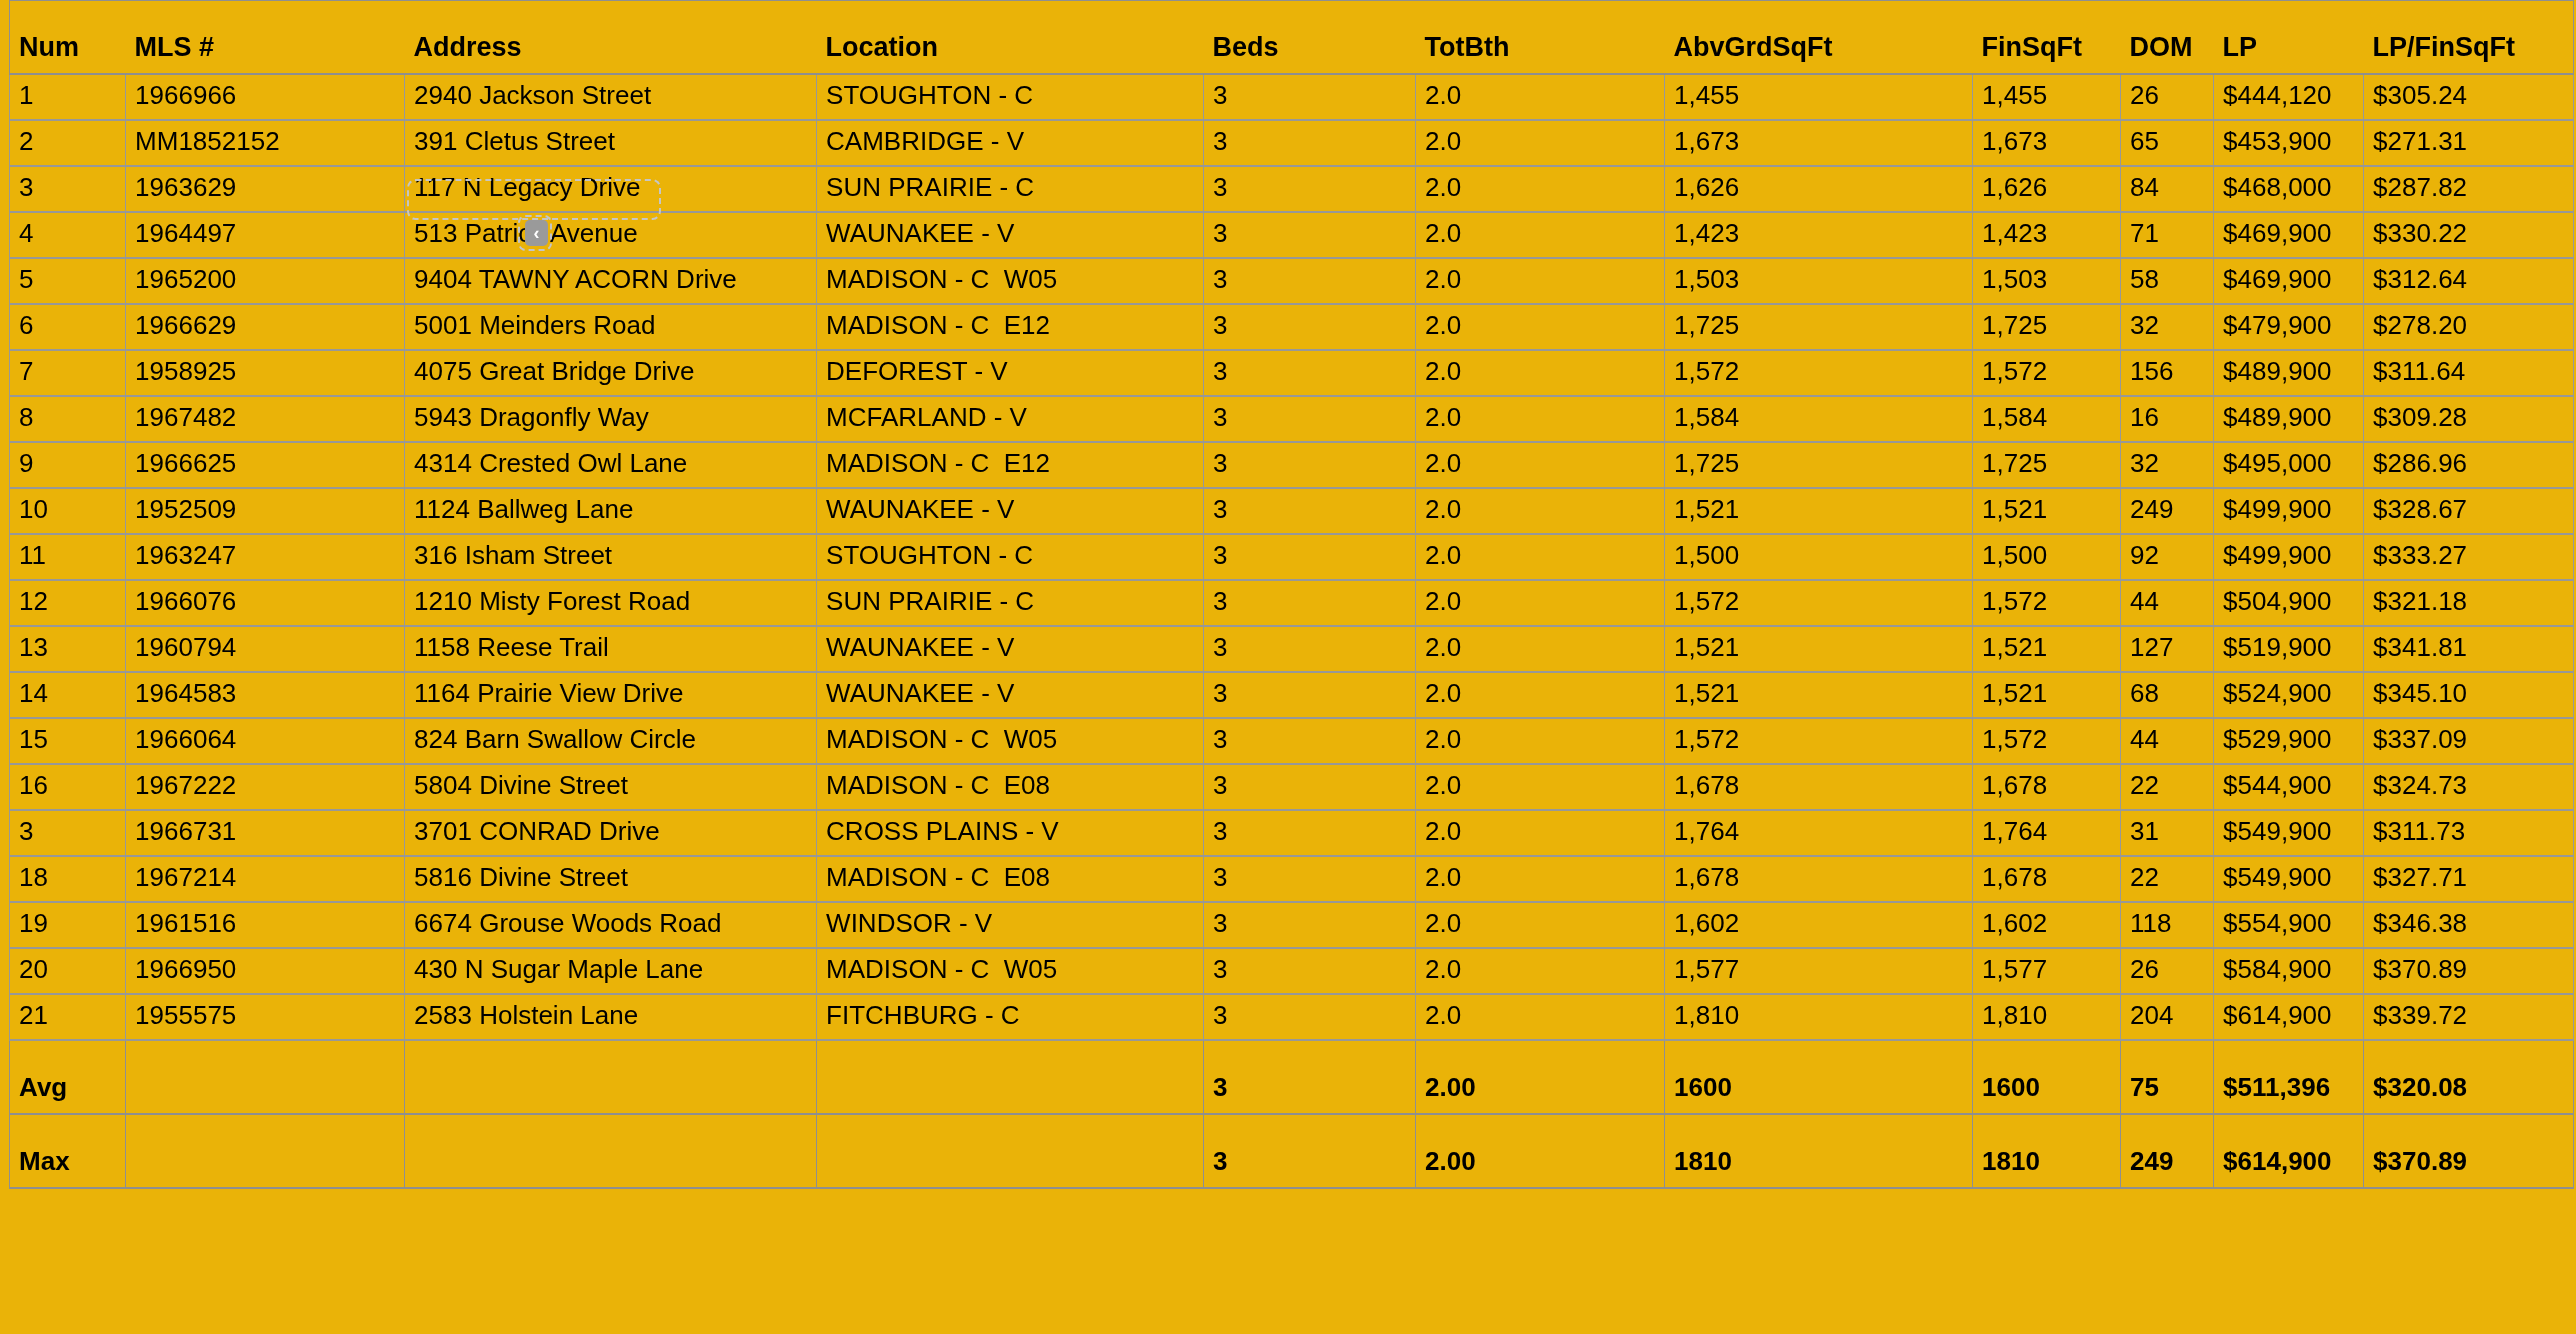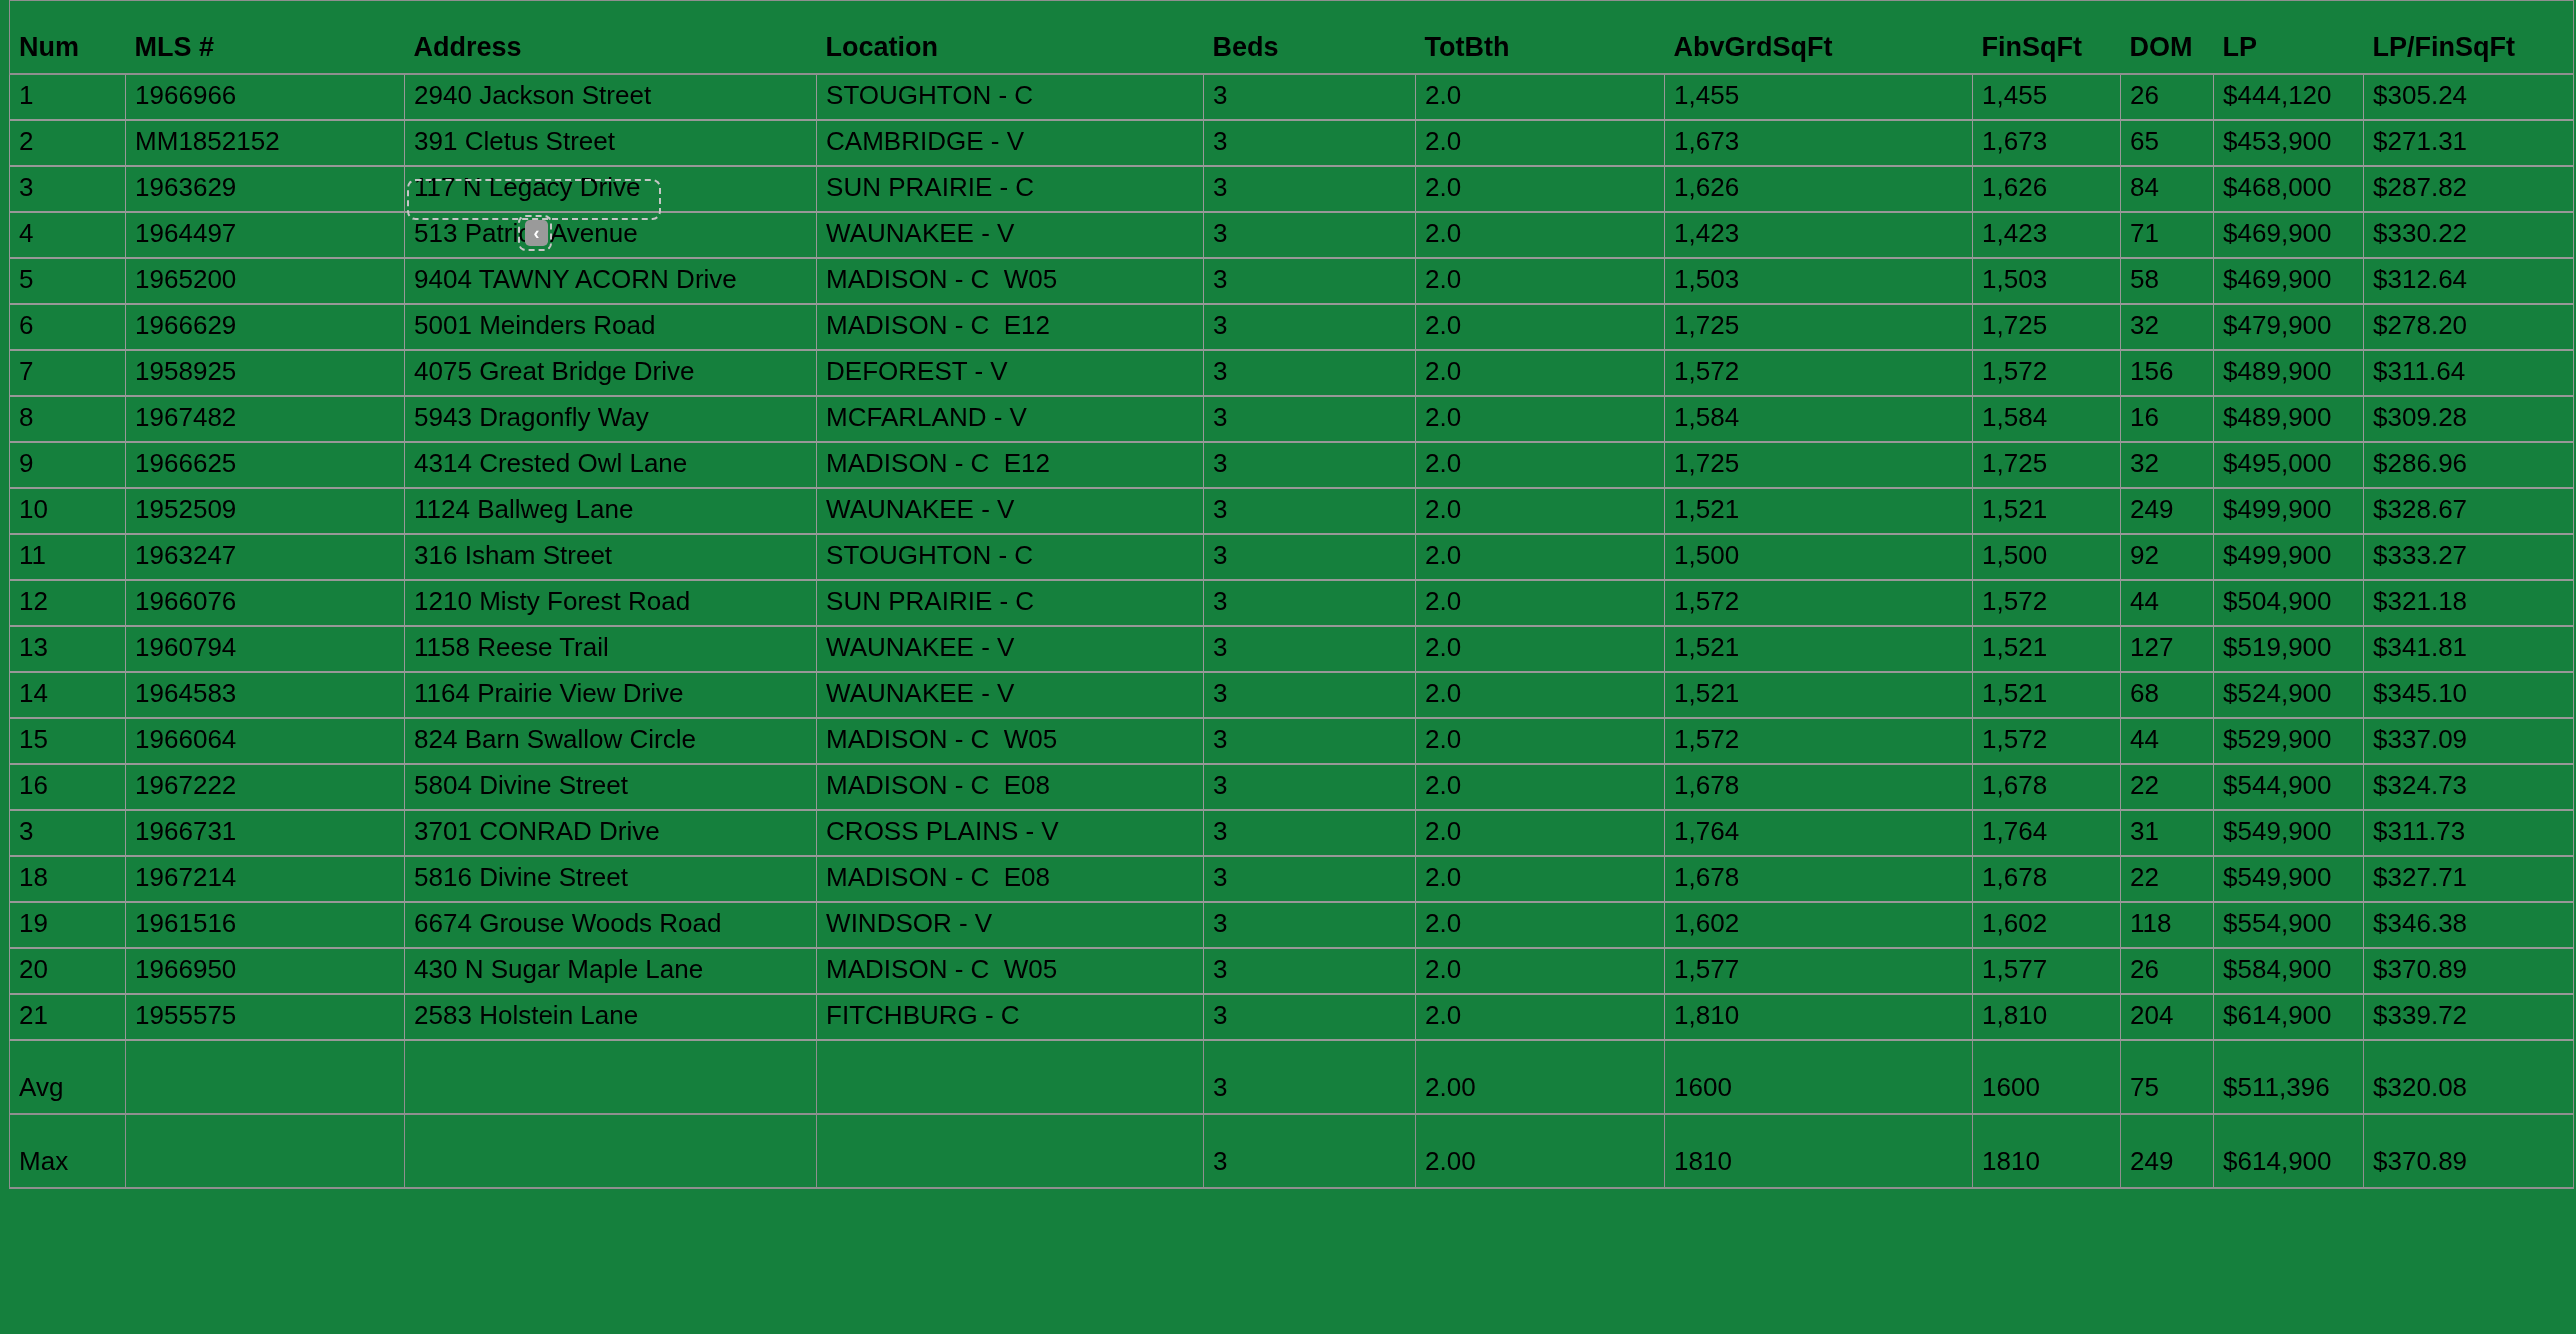--- a/index.html
+++ b/index.html
@@ -1,19 +1,19 @@
 <!DOCTYPE html>
 <html><head>
 <meta charset="utf-8">
 <style>
   html, body { margin:0; padding:0; background:#ffffff; }
   body { width:2576px; height:1335px; overflow:hidden;
          font-family:"Liberation Sans", sans-serif; color:#000; }
 
-  .sheet { position:relative; width:2576px; height:1335px; overflow:hidden; background:#15803d; }
+  .sheet { position:relative; width:2576px; height:1335px; overflow:hidden; background:#eab308; }
 
   table.grid { position:absolute; left:8.6px; top:0; width:2563px;
                border-collapse:collapse; table-layout:fixed; }
 
   
   thead th { text-align:left; vertical-align:bottom;
              font-size:27px; font-weight:bold;
              padding:0 0 9.5px 9.5px; white-space:pre;
              border-top:1.9px solid #8f8f8f;
              border-bottom:2.9px solid #8f8f8f; }
@@ -27,21 +27,21 @@
                   border-top-width:2.9px; border-bottom-width:2.9px;
                   vertical-align:bottom; text-align:left;
                   font-size:26px; white-space:pre;
                   padding:0 0 7.6px 9.5px; overflow:hidden; }
 
   
   tbody.summary tr { height:74px; }
   tbody.summary td { border:1.9px solid #8f8f8f;
                      border-top-width:2.9px; border-bottom-width:2.9px;
                      vertical-align:bottom; text-align:left;
-                     font-size:26px; font-weight:normal; white-space:pre;
+                     font-size:26px; font-weight:bold; white-space:pre;
                      padding:0 0 9.5px 9.5px; overflow:hidden; }
 
   
   .sel-box { position:absolute; left:407px; top:179px; width:254px; height:41px;
              border:2.9px dashed #c6c6c6; border-radius:8.6px;
              box-sizing:border-box; background:transparent; }
   .sel-ring { position:absolute; left:518px; top:215px; width:34px; height:36px;
               border:2.9px dashed #c6c6c6; border-radius:7.6px;
               box-sizing:border-box; background:transparent; }
   .sel-btn { position:absolute; left:525px; top:220px; width:23px; height:26px;

